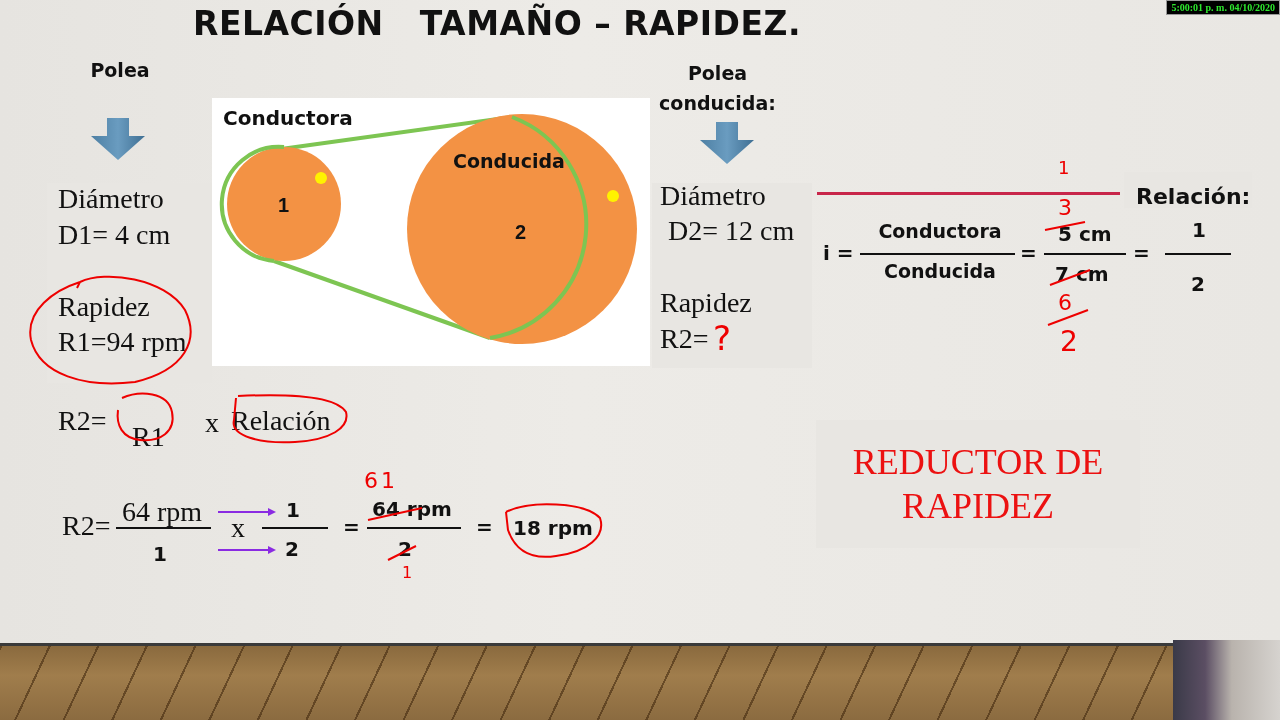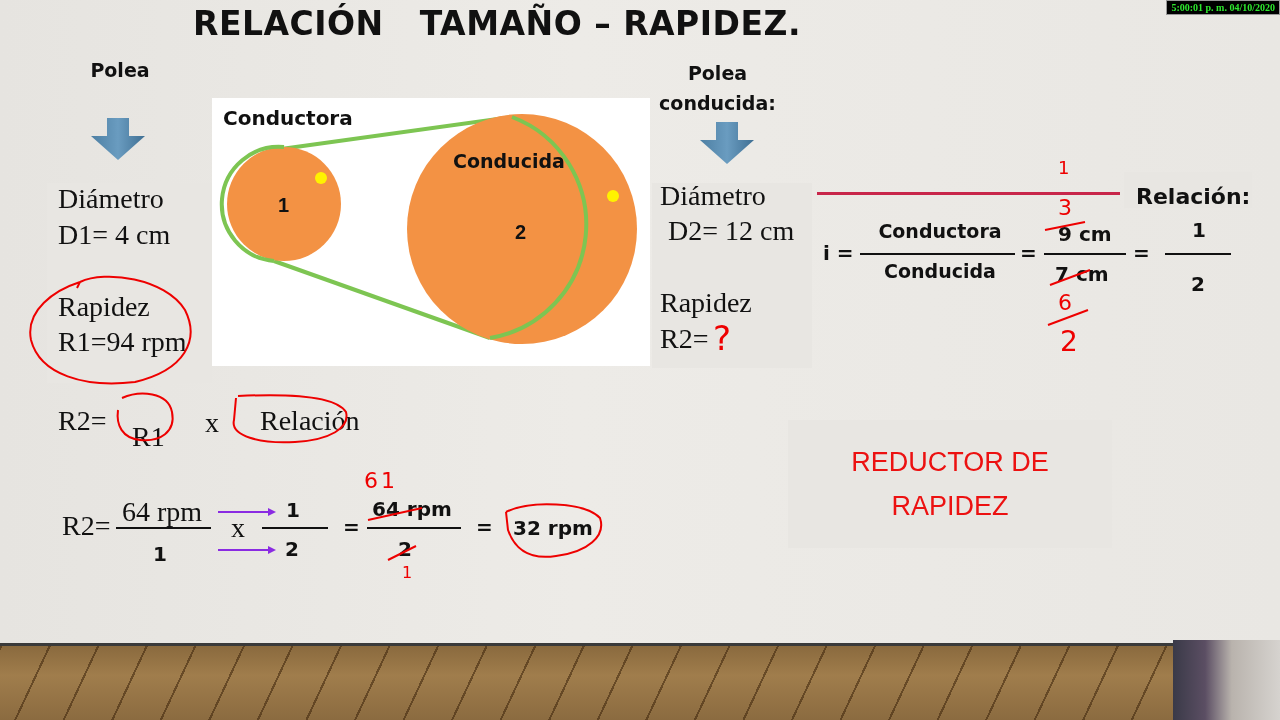--- a/index.html
+++ b/index.html
@@ -23,23 +23,23 @@
     .arrow-down { width: 54px; height: 42px; }
     .panel { background: #e8e6e2; }
     .text-lg { font-size: 28px; line-height: 36px; font-family: Liberation Serif, serif; text-align: center; }
     .diagram {
       left: 212px; top: 98px; width: 438px; height: 268px; background: #fff;
     }
     .hw { color: #e00; font-family: "DejaVu Sans", sans-serif; }
     .frac-line { background: #111; height: 2px; }
     .bold-eq { font-weight: bold; font-size: 20px; font-family: "DejaVu Sans", sans-serif; }
     .reductor {
-      left: 788px; top: 420px; width: 324px; height: 128px; background: #e8e6e2;
-      color: #ec1111; font-size: 27px; text-align: center; line-height: 44px; padding-top: 20px;
-      font-family: Liberation Sans, sans-serif;
+      left: 816px; top: 420px; width: 324px; height: 128px; background: #e8e6e2;
+      color: #ec1111; font-size: 36px; text-align: center; line-height: 44px; padding-top: 20px;
+      font-family: Liberation Serif, serif;
     }
     .floor {
       left: 0; top: 643px; width: 1280px; height: 77px;
       background:
         repeating-linear-gradient(115deg, rgba(60,35,10,0.55) 0px, rgba(60,35,10,0.55) 2px, transparent 2px, transparent 44px),
         linear-gradient(180deg, #8a6a3e 0%, #a07d4c 40%, #8b6b40 100%);
       border-top: 3px solid #3a3a3a;
     }
     .webcam {
       left: 1173px; top: 640px; width: 107px; height: 80px;
@@ -109,42 +109,42 @@
 
 <div class="abs" style="left:817px; top:192px; width:303px; height:3px; background:#c8264a;"></div>
 <div class="abs panel" style="left:1124px; top:172px; width:128px; height:36px;"></div>
 <div class="abs bold-eq" style="left:1136px; top:184px; font-size:22px;">Relación:</div>
 
 <div class="abs bold-eq" style="left:823px; top:241px;">i =</div>
 <div class="abs bold-eq" style="left:870px; top:220px; width:140px; text-align:center; font-size:19px;">Conductora</div>
 <div class="abs frac-line" style="left:860px; top:253px; width:155px;"></div>
 <div class="abs bold-eq" style="left:870px; top:260px; width:140px; text-align:center; font-size:19px;">Conducida</div>
 <div class="abs bold-eq" style="left:1020px; top:241px;">=</div>
-<div class="abs bold-eq" style="left:1058px; top:222px;">9 cm</div>
+<div class="abs bold-eq" style="left:1058px; top:222px;">5 cm</div>
 <div class="abs frac-line" style="left:1044px; top:253px; width:82px;"></div>
 <div class="abs bold-eq" style="left:1055px; top:262px;">7 cm</div>
 <div class="abs bold-eq" style="left:1133px; top:241px;">=</div>
 <div class="abs bold-eq" style="left:1192px; top:218px;">1</div>
 <div class="abs frac-line" style="left:1165px; top:253px; width:66px;"></div>
 <div class="abs bold-eq" style="left:1191px; top:272px;">2</div>
 
 <div class="abs hw" style="left:1058px; top:157px; font-size:18px;">1</div>
 <div class="abs hw" style="left:1058px; top:195px; font-size:22px;">3</div>
 <div class="abs hw" style="left:1058px; top:290px; font-size:22px;">6</div>
 <div class="abs hw" style="left:1060px; top:325px; font-size:28px;">2</div>
 <svg class="abs" style="left:1040px; top:200px; width:80px; height:130px;">
   <path d="M5,30 L45,22" stroke="#e00" stroke-width="2" fill="none"></path>
   <path d="M10,85 L50,70" stroke="#e00" stroke-width="2" fill="none"></path>
   <path d="M8,125 L48,110" stroke="#e00" stroke-width="2" fill="none"></path>
 </svg>
 
 <div class="abs text-lg" style="left:58px; top:403px;">R2=</div>
 <div class="abs text-lg" style="left:132px; top:419px;">R1</div>
 <div class="abs text-lg" style="left:205px; top:405px;">x</div>
-<div class="abs text-lg" style="left:260px; top:403px;">Relación</div>
+<div class="abs text-lg" style="left:231px; top:403px;">Relación</div>
 <svg class="abs" style="left:110px; top:390px; width:250px; height:60px;">
   <path d="M12,8 C30,0 58,2 62,22 C66,42 50,52 30,50 C12,48 6,35 8,20" fill="none" stroke="#e00" stroke-width="2"></path>
   <path d="M128,6 C170,4 225,4 236,22 C240,38 220,50 185,52 C150,54 120,46 124,30 L126,8" fill="none" stroke="#e00" stroke-width="2"></path>
 </svg>
 
 <div class="abs text-lg" style="left:62px; top:508px;">R2=</div>
 <div class="abs text-lg" style="left:122px; top:494px;">64 rpm</div>
 <div class="abs frac-line" style="left:116px; top:527px; width:95px;"></div>
 <div class="abs bold-eq" style="left:153px; top:542px;">1</div>
 <svg class="abs" style="left:216px; top:504px; width:62px; height:52px;">
@@ -155,21 +155,21 @@
 </svg>
 <div class="abs text-lg" style="left:231px; top:510px;">x</div>
 <div class="abs bold-eq" style="left:286px; top:498px;">1</div>
 <div class="abs frac-line" style="left:262px; top:527px; width:66px;"></div>
 <div class="abs bold-eq" style="left:285px; top:537px;">2</div>
 <div class="abs bold-eq" style="left:343px; top:515px;">=</div>
 <div class="abs bold-eq" style="left:372px; top:497px;">64 rpm</div>
 <div class="abs frac-line" style="left:367px; top:527px; width:94px;"></div>
 <div class="abs bold-eq" style="left:398px; top:537px;">2</div>
 <div class="abs bold-eq" style="left:476px; top:515px;">=</div>
-<div class="abs bold-eq" style="left:513px; top:516px;">32 rpm</div>
+<div class="abs bold-eq" style="left:513px; top:516px;">18 rpm</div>
 <div class="abs hw" style="left:364px; top:468px; font-size:22px; letter-spacing:3px;">61</div>
 <div class="abs hw" style="left:402px; top:563px; font-size:16px;">1</div>
 <svg class="abs" style="left:360px; top:490px; width:250px; height:80px;">
   <path d="M8,30 L62,18" stroke="#e00" stroke-width="2" fill="none"></path>
   <path d="M28,70 L56,56" stroke="#e00" stroke-width="2" fill="none"></path>
   <path d="M146,22 C170,10 225,12 240,28 C246,46 228,62 196,66 C170,70 155,60 148,40 L146,22" fill="none" stroke="#e00" stroke-width="2"></path>
 </svg>
 
 <div class="abs reductor">
   <div>REDUCTOR DE</div>

